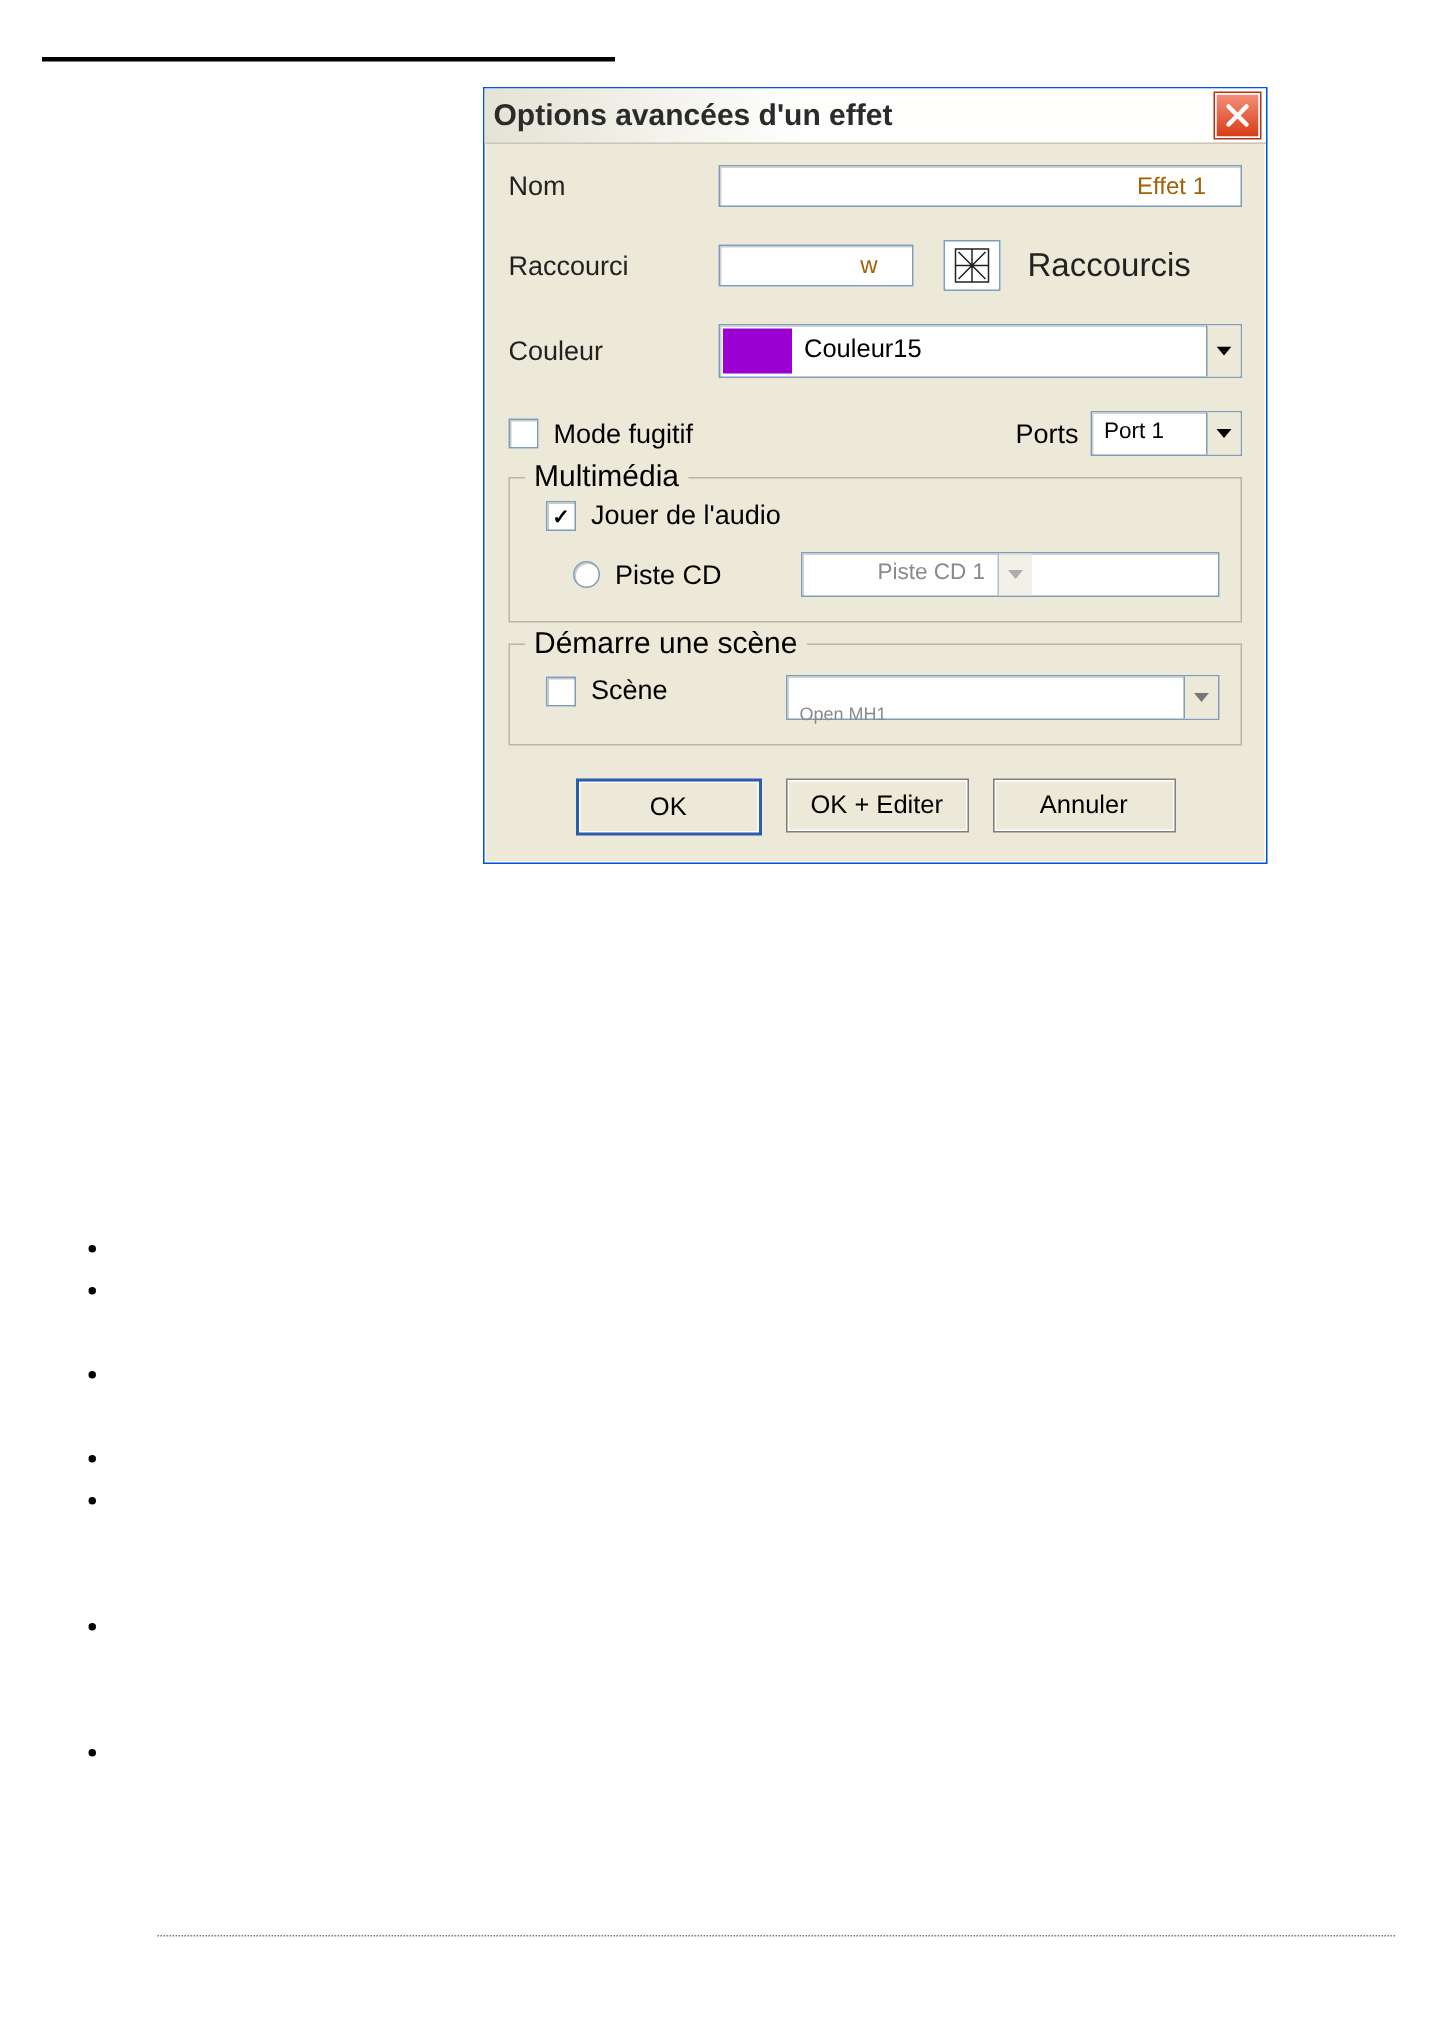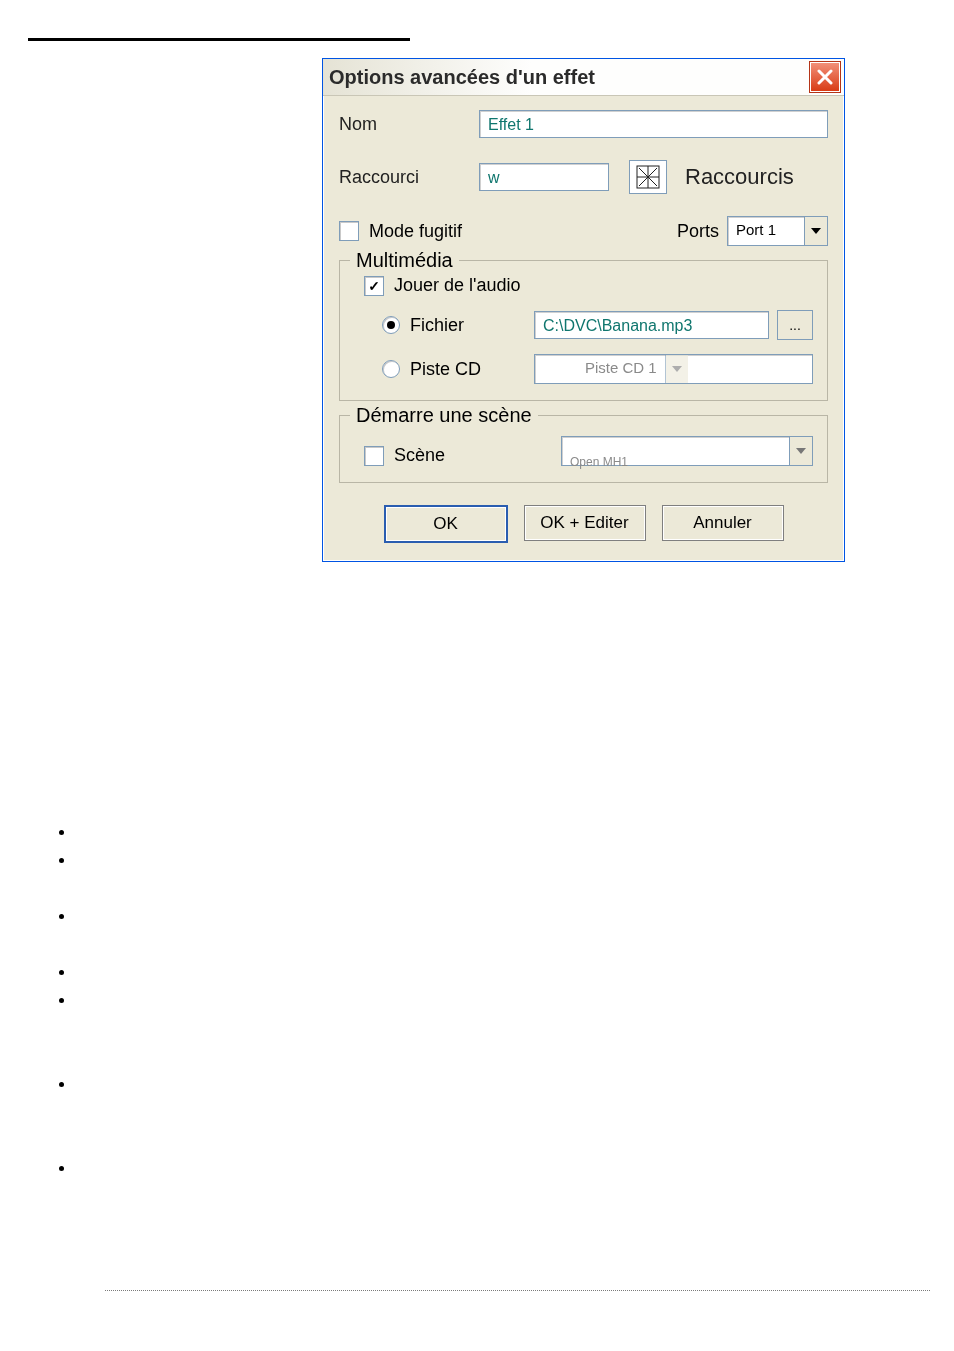--- a/index.html
+++ b/index.html
@@ -77,27 +77,28 @@
     width: 140px;
     font-size: 18px;
     color: #222;
   }
   .text-input {
     flex: 1;
     height: 28px;
     background: #fff;
     border: 1px solid #7f9db9;
     box-shadow: inset 1px 1px 0 #d0d0d0;
-    padding: 0 8px;
+    padding: 0 23px;
     font-size: 16px;
     line-height: 28px;
-    color: #0f766e;
+    color: #a16207;
     box-sizing: border-box;
     overflow: hidden;
     white-space: nowrap;
+    text-align: right;
   }
 
   .shortcut-row .text-input { width: 130px; flex: 0 0 auto; }
   .shortcut-icon {
     width: 36px;
     height: 32px;
     margin-left: 20px;
     background: #fff;
     border: 1px solid #7f9db9;
     display: flex;
@@ -217,21 +218,21 @@
   .browse-btn {
     width: 34px; height: 28px;
     margin-left: 8px;
     background: #ece9d8;
     border: 1px solid #7f9db9;
     display:flex;align-items:center;justify-content:center;
     font-size: 14px;
   }
   .disabled-text { color:#8a8a8a; }
 
-  .scene-row { display:flex; align-items:flex-end; margin-top: 6px; gap: 37px; }
+  .scene-row { display:flex; align-items:flex-start; margin-top: 6px; }
   .scene-row .checkbox { width: 160px; margin-left: 10px; }
   .scene-combo {
     flex:1;
     display:flex;align-items:stretch;height:28px;
     background:#fff;border:1px solid #7f9db9;
     box-shadow: inset 1px 1px 0 #d0d0d0;
     color:#8a8a8a;
   }
   .scene-combo .val { flex:1; padding:12px 8px; line-height:26px; font-size:12px; }
 
@@ -304,20 +305,32 @@
         <div class="text-input">w</div>
         <div class="shortcut-icon">
           <svg width="26" height="26" viewBox="0 0 26 26">
             <rect x="2" y="2" width="22" height="22" fill="none" stroke="#222" stroke-width="1"></rect>
             <path d="M4 4 L22 22 M22 4 L4 22 M13 2 L13 24 M2 13 L24 13" stroke="#222" stroke-width="1"></path>
           </svg>
         </div>
         <div class="shortcut-link">Raccourcis</div>
       </div>
 
+      <div class="row">
+        <div class="label">Couleur</div>
+        <div class="color-combo">
+          <div class="color-swatch" style="background: rgb(155, 0, 211);"></div>
+          <div class="color-name">Couleur15</div>
+          <div class="combo-arrow">
+            <svg width="10" height="6" viewBox="0 0 10 6">
+                <path d="M0 0 L10 0 L5 6 Z" fill="#000"></path>
+              </svg>
+          </div>
+        </div>
+      </div>
 
       <div class="split-row">
         <div class="checkbox">
           <span class="cb-box"></span>
           <span>Mode fugitif</span>
         </div>
         <div class="ports">
           <span>Ports</span>
           <div class="small-combo">
             <div class="val">Port 1</div>
@@ -331,28 +344,20 @@
       </div>
 
       <div class="groupbox">
         <div class="legend">Multimédia</div>
 
         <div class="checkbox" style="margin-left:10px;">
           <span class="cb-box checked"></span>
           <span>Jouer de l'audio</span>
         </div>
 
-        <div class="mm-row">
-          <div class="radio">
-            <span class="rb sel"></span>
-            <span>Fichier</span>
-          </div>
-          <div class="text-input">C:\DVC\Banana.mp3</div>
-          <div class="browse-btn">...</div>
-        </div>
 
         <div class="mm-row">
           <div class="radio">
             <span class="rb"></span>
             <span>Piste CD</span>
           </div>
           <div class="small-combo disabled" style="flex:1;padding-left:42px;">
             <div class="val disabled-text">Piste CD 1</div>
             <div class="combo-arrow">
               <svg width="10" height="6" viewBox="0 0 10 6">

